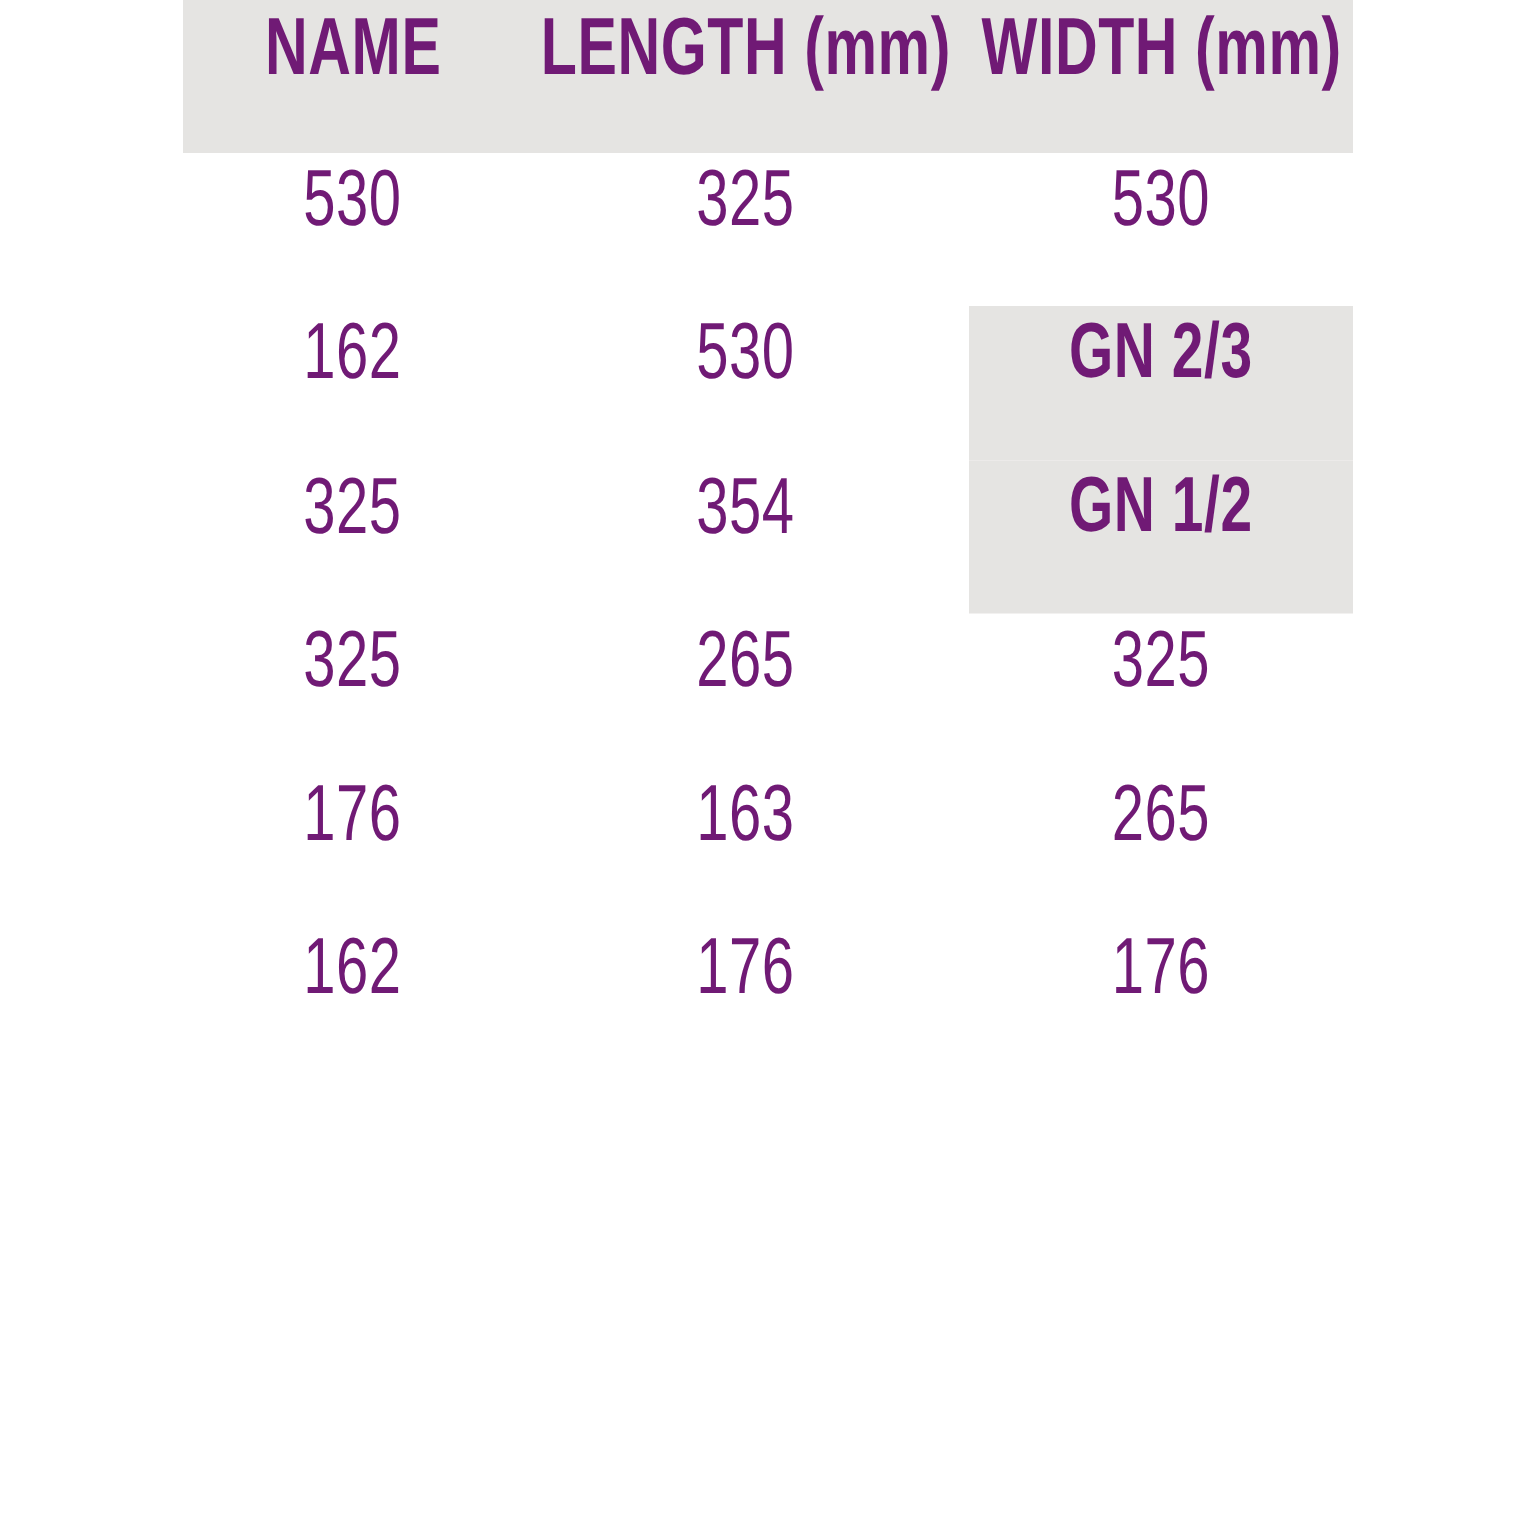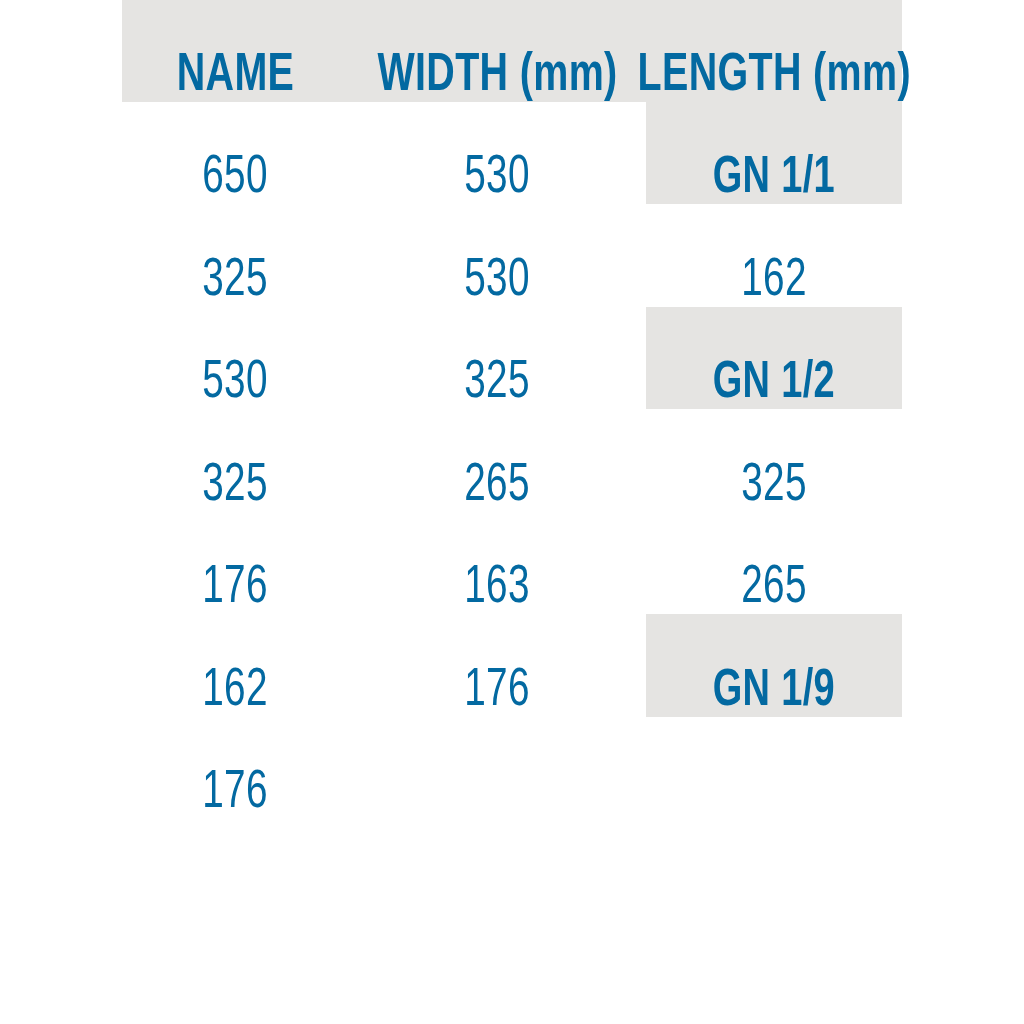--- a/index.html
+++ b/index.html
@@ -15,23 +15,23 @@
     left: 122px;
     top: 0;
     width: 780px;
     height: 1024px;
     display: grid;
     grid-template-columns: 226px 298px 256px;
     grid-template-rows: 102px repeat(9, 1fr);
   }
   .cell {
     display: flex;
-    align-items: flex-end;
+    align-items: flex-start;
     justify-content: center;
-    color: #0369a1;
+    color: #701a75;
   }
   .cell.band { background: #e5e4e2; }
   .txt {
     display: inline-block;
     transform: scaleX(0.73);
     transform-origin: center center;
     white-space: nowrap;
     letter-spacing: 0.5px;
   }
   .hdr .txt {
@@ -49,52 +49,52 @@
 </style>
 </head>
 <body>
 
 <div class="size-table">
 
   <div class="cell band hdr">
     <span class="txt">NAME</span>
   </div>
   <div class="cell band hdr">
+    <span class="txt">LENGTH (mm)</span>
+  </div>
+  <div class="cell band hdr">
     <span class="txt">WIDTH (mm)</span>
   </div>
-  <div class="cell band hdr">
-    <span class="txt">LENGTH (mm)</span>
-  </div>
 
-  <div class="cell num">
-    <span class="txt">650</span>
-  </div>
   <div class="cell num">
     <span class="txt">530</span>
   </div>
 
-  <div class="cell band rowname">
-    <span class="txt">GN 1/1</span>
-  </div>
   <div class="cell num">
     <span class="txt">325</span>
   </div>
   <div class="cell num">
     <span class="txt">530</span>
   </div>
 
   <div class="cell num">
     <span class="txt">162</span>
   </div>
   <div class="cell num">
     <span class="txt">530</span>
   </div>
 
+  <div class="cell band rowname">
+    <span class="txt">GN 2/3</span>
+  </div>
   <div class="cell num">
     <span class="txt">325</span>
+  </div>
+  <div class="cell num">
+    <span class="txt">354</span>
   </div>
 
   <div class="cell band rowname">
     <span class="txt">GN 1/2</span>
   </div>
   <div class="cell num">
     <span class="txt">325</span>
   </div>
   <div class="cell num">
     <span class="txt">265</span>
@@ -114,20 +114,17 @@
     <span class="txt">265</span>
   </div>
 
   <div class="cell num">
     <span class="txt">162</span>
   </div>
   <div class="cell num">
     <span class="txt">176</span>
   </div>
 
-  <div class="cell band rowname">
-    <span class="txt">GN 1/9</span>
-  </div>
   <div class="cell num">
     <span class="txt">176</span>
   </div>
 
 </div>
 
 </body></html>

